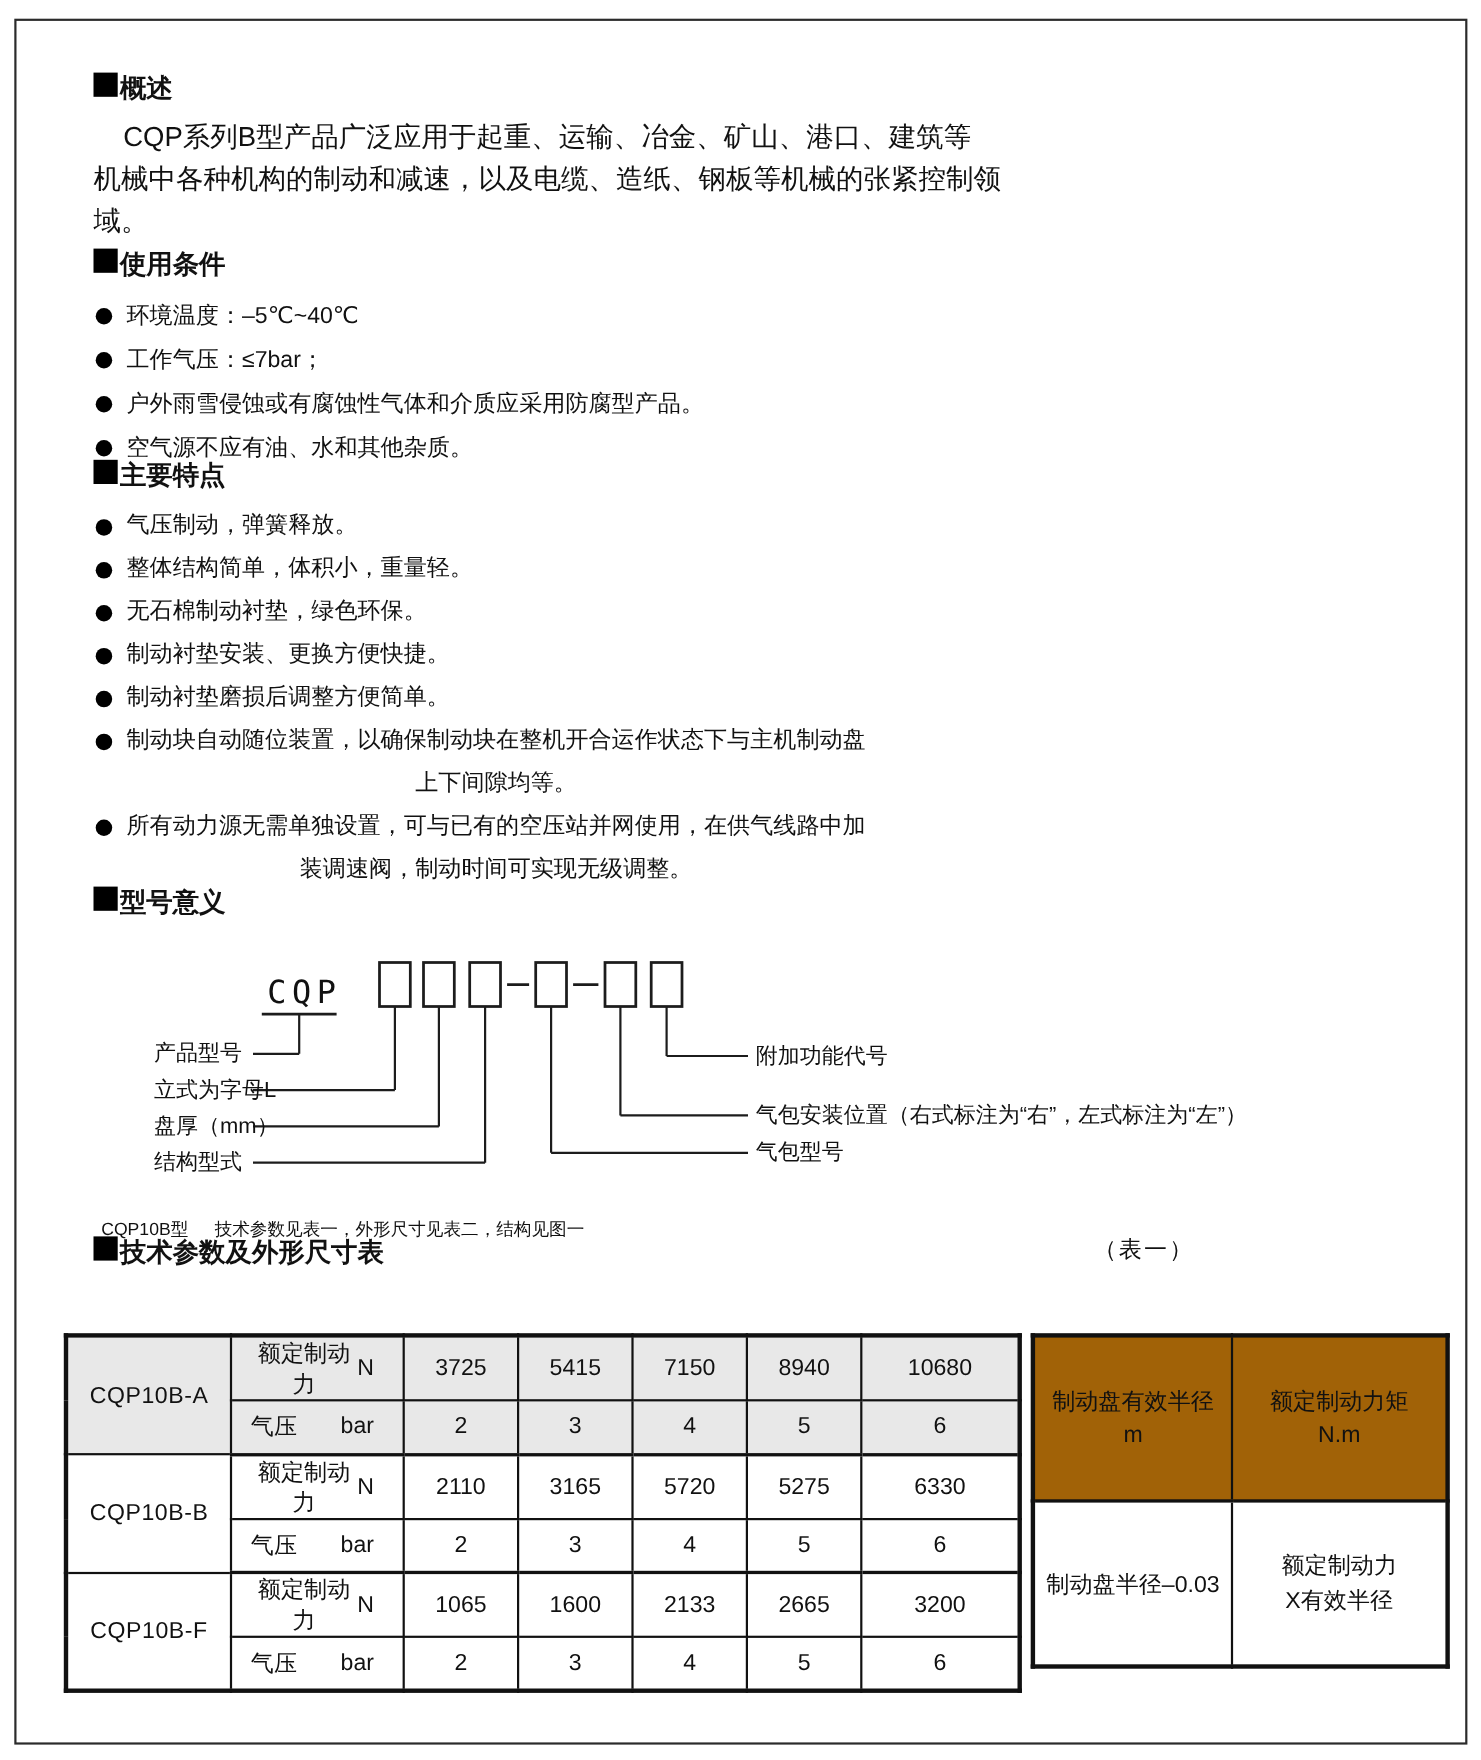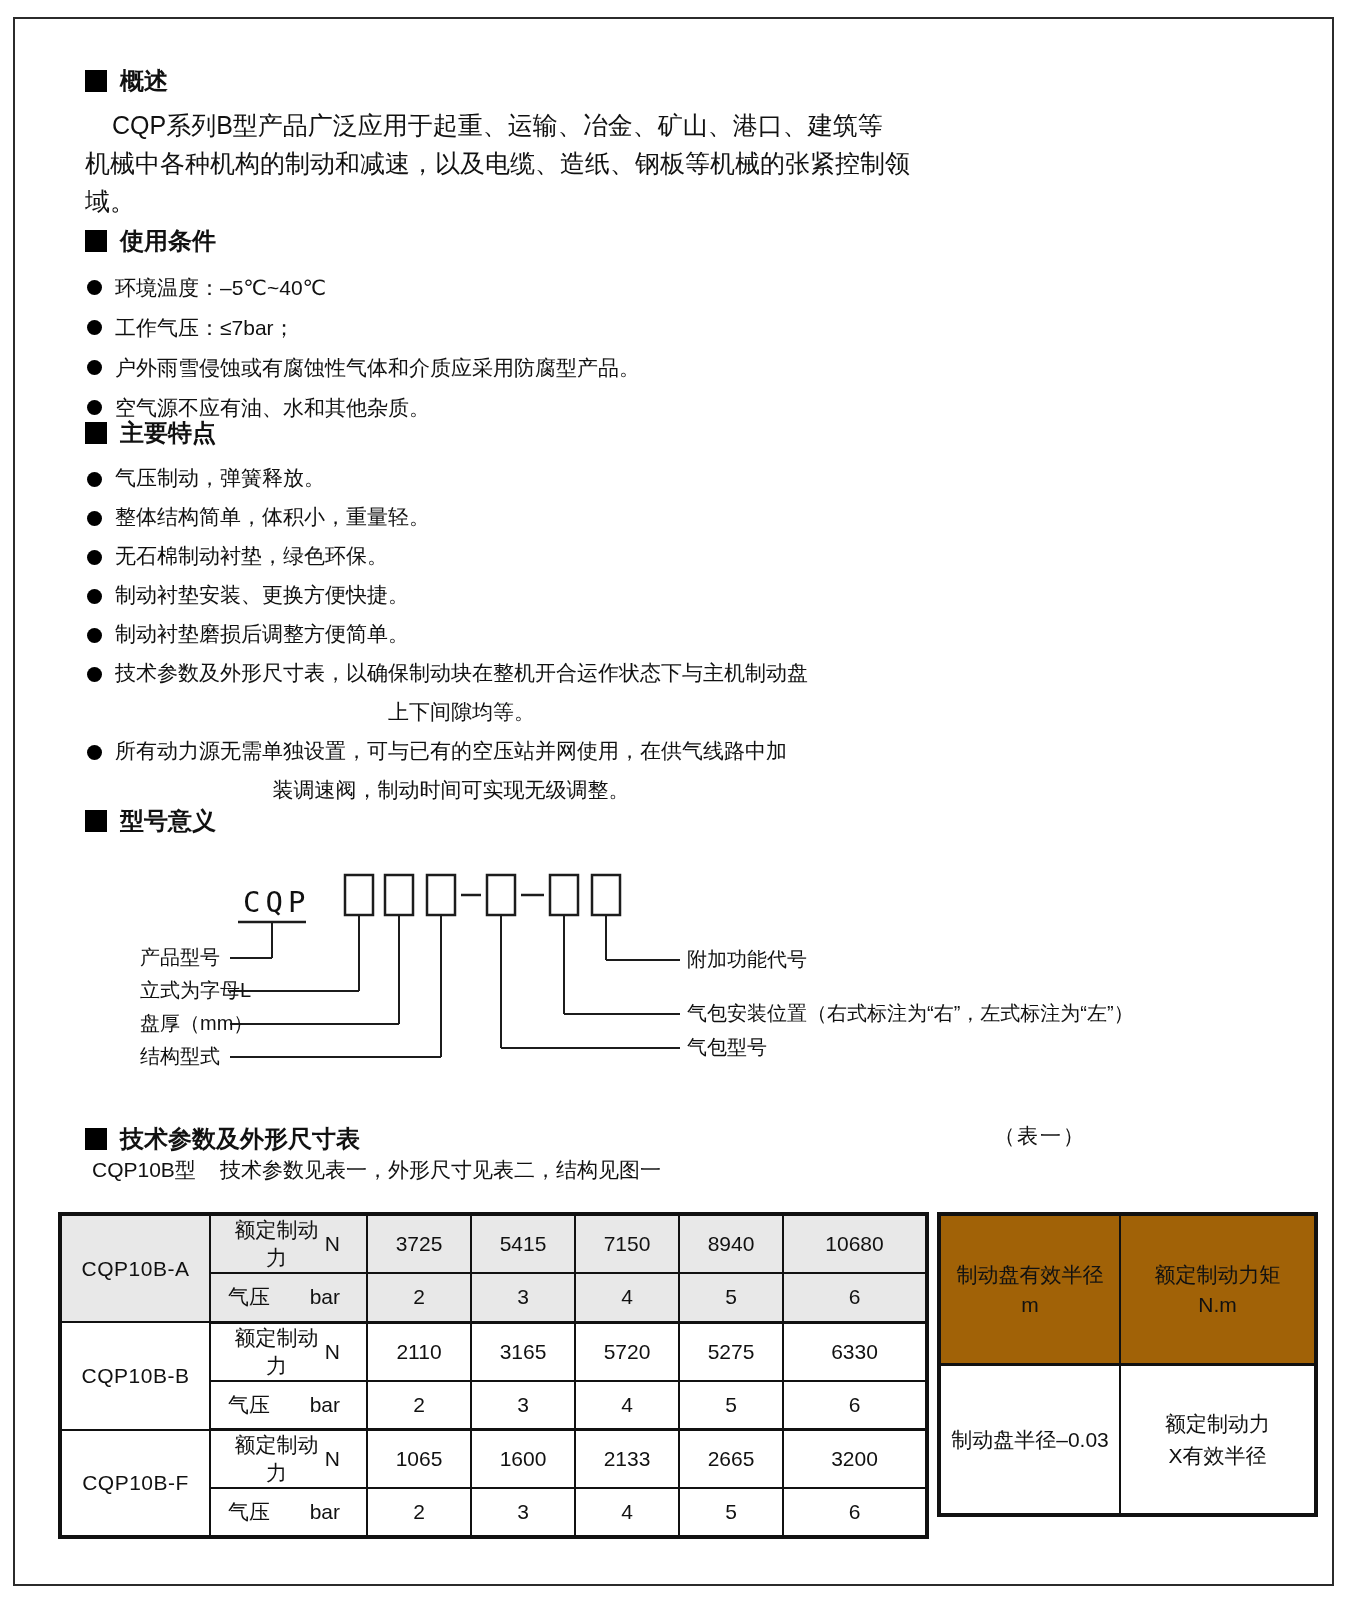--- a/index.html
+++ b/index.html
@@ -3,38 +3,38 @@
 <meta charset="utf-8">
 <style>
   html,body{margin:0;padding:0;}
   body{
     width:1346px;height:1600px;position:relative;background:#ffffff;
     font-family:"Liberation Sans","DejaVu Sans",sans-serif;color:#111;
     -webkit-font-smoothing:antialiased;
   }
   .frame{position:absolute;left:13px;top:17px;right:12px;bottom:14px;border:2px solid #2b2b2b;}
   .sec{position:absolute;left:85px;width:760px;}
-  .h{display:flex;align-items:center;gap:13px;font-size:24px;font-weight:bold;line-height:30px;}
+  .h{display:flex;align-items:flex-start;gap:2px;font-size:24px;font-weight:bold;line-height:30px;}
   .sq{width:22px;height:22px;background:#000;flex:0 0 auto;}
   .para{margin-top:10px;font-size:25px;font-weight:500;line-height:38px;}
   .para .ln{white-space:nowrap;}
   .para .ln.indent{padding-left:27px;}
   ul.blist{list-style:none;margin:12px 0 0 0;padding:0;}
   ul.blist li{display:flex;align-items:flex-start;font-size:21px;font-weight:500;text-align:center;}
   ul.blist.u li{line-height:40px;}
   ul.blist.f li{line-height:39px;font-family:Liberation Mono, monospace;}
   .dot{width:15px;height:15px;border-radius:50%;background:#000;margin:12px 13px 0 2px;flex:0 0 auto;}
   .btext{white-space:pre-line;}
   
   .diagram{position:absolute;left:60px;top:846px;}
   .diagram text{fill:#111;font-family:"Liberation Sans","DejaVu Sans",sans-serif;font-size:20px;font-weight:500;}
   .diagram .cqp{font-family:"DejaVu Sans Mono","Liberation Mono",monospace;font-size:29px;letter-spacing:5px;font-weight:500;}
   .diagram line,.diagram rect{stroke:#1c1c1c;}
   
-  .subtitle{position:absolute;left:92px;top:1156px;font-size:21px;font-weight:500;white-space:nowrap;}
+  .subtitle{position:absolute;left:92px;top:1108px;font-size:16px;font-weight:500;white-space:nowrap;}
   .subtitle .gap{display:inline-block;width:24px;}
   .caption{position:absolute;left:975px;top:1122px;width:130px;text-align:center;font-size:21px;font-weight:500;letter-spacing:2px;}
   
   .tables{position:absolute;left:58px;top:1212px;display:flex;gap:8px;align-items:flex-start;}
   table{border-collapse:collapse;table-layout:fixed;}
   table.ltable{width:867px;border:4px solid #111;}
   table.rtable{width:377px;border:4px solid #111;}
   td{border:2px solid #111;text-align:center;vertical-align:middle;font-size:21px;padding:0;}
   .ltable tr{height:49px;}
   .ltable tr.gend td{border-bottom-width:3px;}
@@ -109,21 +109,21 @@
     <li>
         <span class="dot"></span>
         <span class="btext">制动衬垫安装、更换方便快捷。</span>
       </li>
     <li>
         <span class="dot"></span>
         <span class="btext">制动衬垫磨损后调整方便简单。</span>
       </li>
     <li>
         <span class="dot"></span>
-        <span class="btext">技术参数及外形尺寸表，以确保制动块在整机开合运作状态下与主机制动盘
+        <span class="btext">制动块自动随位装置，以确保制动块在整机开合运作状态下与主机制动盘
 上下间隙均等。</span>
       </li>
     <li>
         <span class="dot"></span>
         <span class="btext">所有动力源无需单独设置，可与已有的空压站并网使用，在供气线路中加
 装调速阀，制动时间可实现无级调整。</span>
       </li>
   </ul>
 </div>
 

